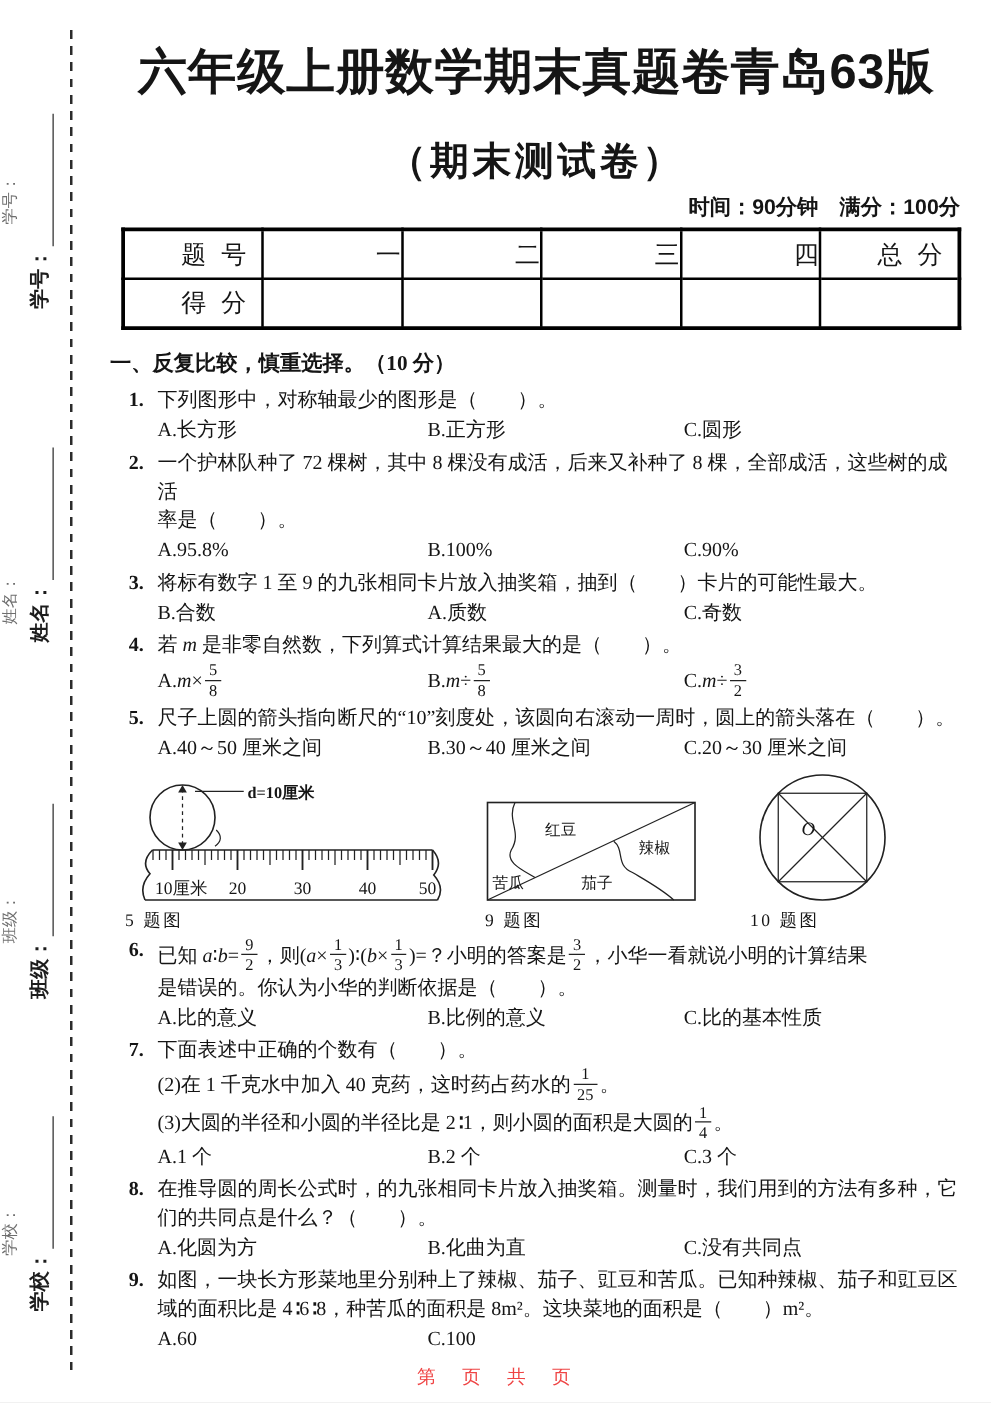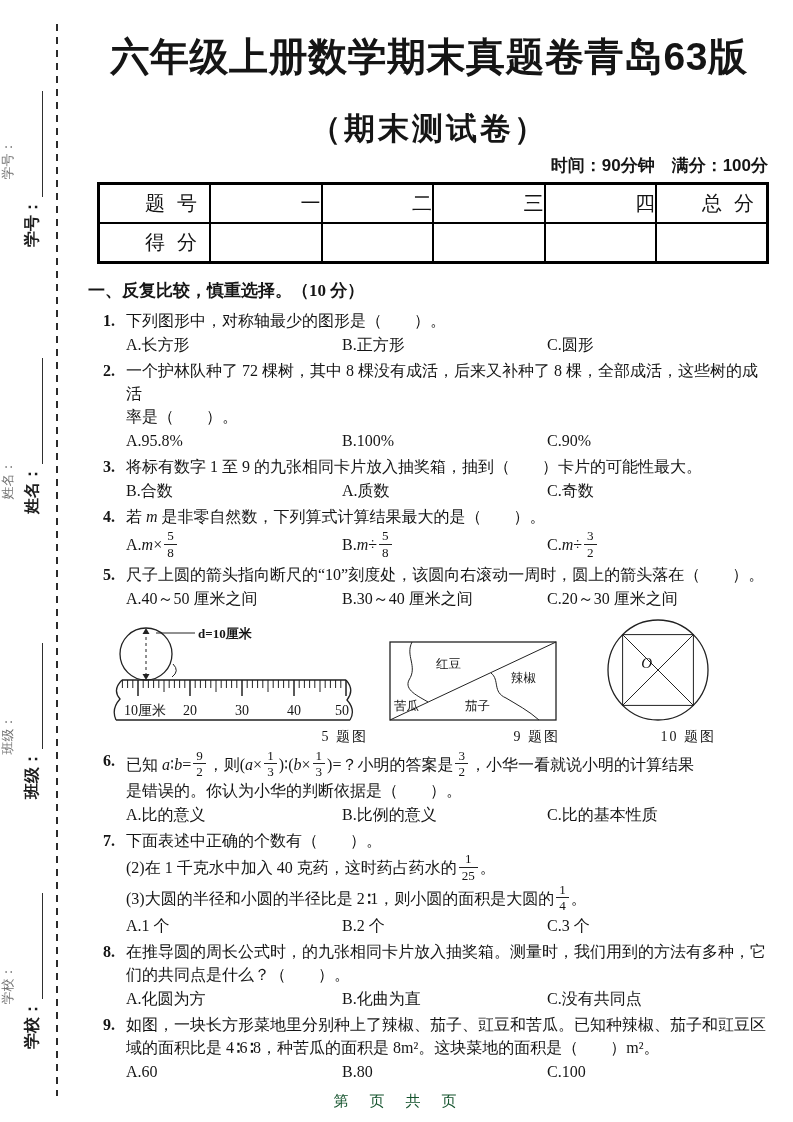--- a/index.html
+++ b/index.html
@@ -31,32 +31,32 @@
   .qtext,.sub{padding-left:38px;font-size:16px;line-height:23px;}
   .opts{display:grid;grid-template-columns:216px 205px 1fr;padding-left:38px;
         font-size:16px;line-height:23px;margin-top:1px;}
   
   .frac{display:inline-block;vertical-align:-0.55em;text-align:center;line-height:1.05;
         font-size:0.82em;margin:0 2px;}
   .frac .num{display:block;padding:0 3px 1px;}
   .frac .den{display:block;border-top:1.2px solid #222;padding:1px 3px 0;}
   
   .figs{display:flex;align-items:flex-end;margin:6px 0 2px 12px;}
-  .fig{text-align:right;font-family:Liberation Serif, serif;}
+  .fig{text-align:left;font-family:Liberation Serif, serif;}
   .fig svg{display:block;}
   .fig-caption{font-size:14px;margin-top:2px;letter-spacing:2px;}
   .fig-ruler{width:268px;}
   .fig-rect{width:172px;margin-left:20px;}
   .fig-circle{width:116px;margin-left:40px;}
   svg .ln{stroke:#222;stroke-width:1.3;fill:none;}
   svg .thin{stroke:#222;stroke-width:1;fill:none;}
   svg text{fill:#151515;}
   
   .footer{position:absolute;left:0;right:0;bottom:11px;text-align:center;
-        font-size:15px;letter-spacing:3px;color:#14532d;}
+        font-size:15px;letter-spacing:3px;color:#ef4444;}
 </style>
 </head>
 <body>
 
 <div class="page">
 
   <div class="binding-line"></div>
 
   <div class="side-ghost" style="left:-28px;top:152px;">学号：</div>
   <div class="side-ghost" style="left:-28px;top:472px;">姓名：</div>
@@ -288,21 +288,20 @@
         <span>C.没有共同点</span>
       </div>
     </div>
 
     <div class="q">
       <span class="qnum">9.</span>
       <div class="qtext">如图，一块长方形菜地里分别种上了辣椒、茄子、豇豆和苦瓜。已知种辣椒、茄子和豇豆区</div>
       <div class="qtext">域的面积比是 4∶6∶8，种苦瓜的面积是 8m²。这块菜地的面积是（　　）m²。</div>
       <div class="opts">
         <span>A.60</span>
-        <span>B.80</span>
         <span>C.100</span>
       </div>
     </div>
 
   </div>
 
   <div class="footer">第　页　共　页</div>
 </div>
 
 </body></html>

